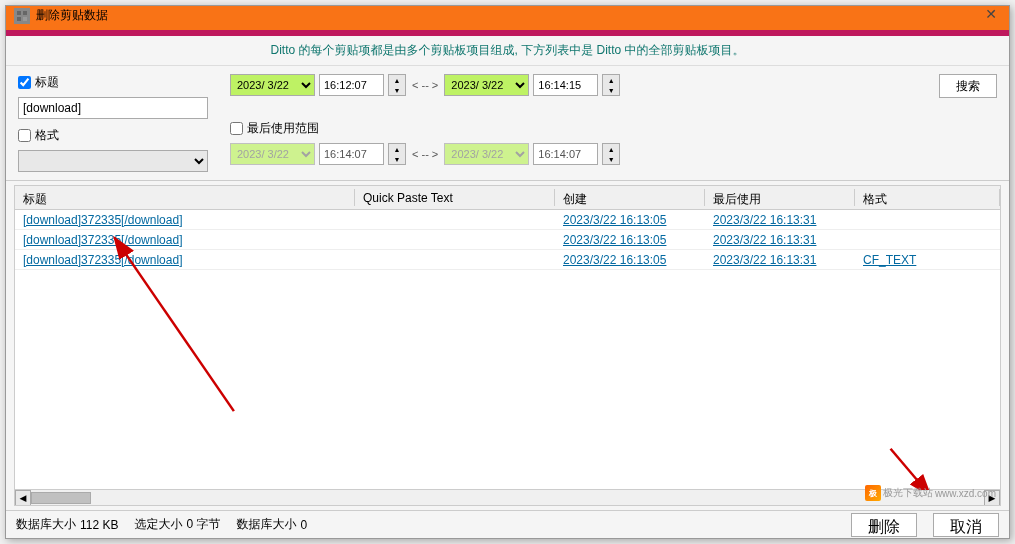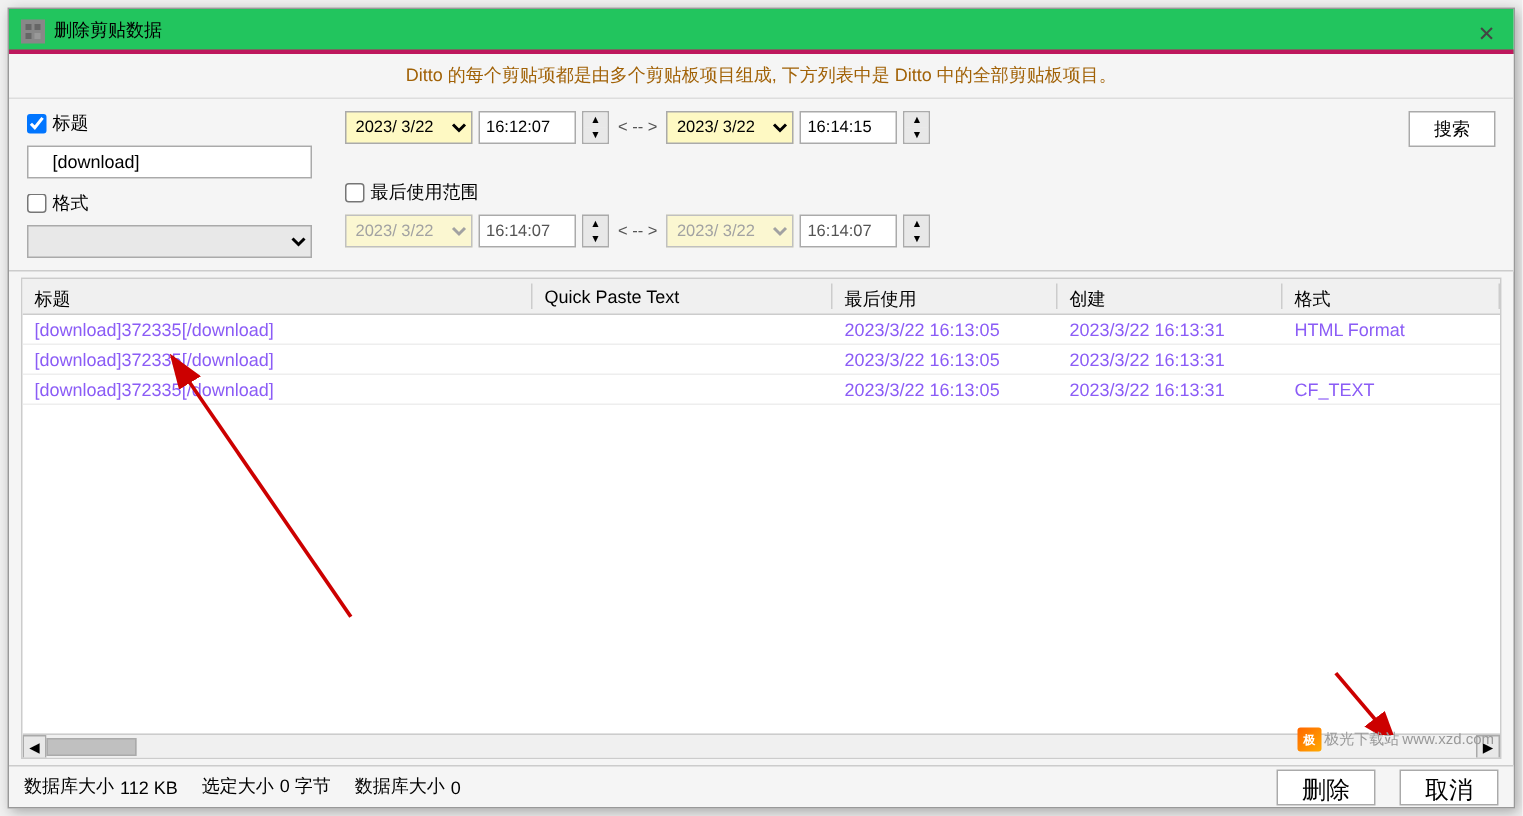--- a/index.html
+++ b/index.html
@@ -17,25 +17,25 @@
     .window {
       width: 1005px;
       height: 534px;
       background: #f5f5f5;
       border: 1px solid #999;
       box-shadow: 2px 2px 8px rgba(0,0,0,0.3);
       display: flex;
       flex-direction: column;
     }
     .title-bar {
-      background: #22c55e;
-      border-bottom: 3px solid #be185d;
+      background: #f97316;
+      border-bottom: 6px solid #be185d;
       padding: 6px 8px;
       display: flex;
-      align-items: flex-start;
+      align-items: flex-end;
       justify-content: space-between;
       height: 30px;
     }
     .title-bar-left {
       display: flex;
       align-items: center;
       gap: 6px;
     }
     .title-icon {
       width: 16px;
@@ -59,21 +59,21 @@
       align-items: center;
       justify-content: center;
       font-size: 14px;
       color: #444;
     }
     .info-bar {
       background: #f5f5f5;
       padding: 6px 12px;
       text-align: center;
       font-size: 12px;
-      color: #a16207;
+      color: #0f766e;
       border-bottom: 1px solid #ddd;
     }
     .search-area {
       background: #f5f5f5;
       padding: 8px 12px;
       border-bottom: 1px solid #ccc;
     }
     .search-row {
       display: flex;
       align-items: flex-start;
@@ -108,41 +108,41 @@
     }
     .checkbox-label {
       font-size: 12px;
       color: #000;
     }
     .text-input {
       width: 190px;
       height: 22px;
       border: 1px solid #aaa;
       background: white;
-      padding: 2px 16px;
+      padding: 2px 4px;
       font-size: 12px;
       font-family: inherit;
     }
     .combo-select {
       width: 190px;
       height: 22px;
       border: 1px solid #aaa;
       background: #e8e8e8;
       padding: 2px 4px;
       font-size: 12px;
     }
     .date-row {
       display: flex;
       align-items: center;
       gap: 4px;
     }
     .date-select {
       height: 22px;
       border: 1px solid #aaa;
-      background: #fef9c3;
+      background: #bef264;
       padding: 1px 2px;
       font-size: 11px;
       font-family: inherit;
     }
     .date-input {
       width: 65px;
       height: 22px;
       border: 1px solid #aaa;
       background: white;
       padding: 1px 4px;
@@ -218,24 +218,25 @@
     }
     .table-row {
       display: flex;
       align-items: center;
       height: 20px;
       border-bottom: 1px solid #eee;
     }
     .td {
       padding: 20px 8px;
       font-size: 12px;
-      color: #8b5cf6;
+      color: #0369a1;
       overflow: hidden;
       text-overflow: ellipsis;
       white-space: nowrap;
+      text-decoration: underline;
     }
     .td-title { flex: 0 0 340px; }
     .td-qpt { flex: 0 0 200px; }
     .td-created { flex: 0 0 150px; }
     .td-lastused { flex: 0 0 150px; }
     .td-format { flex: 1; }
     .scrollbar-h {
       height: 16px;
       background: #f0f0f0;
       border-top: 1px solid #ccc;
@@ -423,33 +424,32 @@
         <button class="search-btn">搜索</button>
       </div>
     </div>
   </div>
 
   <div class="content-area">
 
     <div class="table-header">
       <div class="th th-title">标题</div>
       <div class="th th-qpt">Quick Paste Text</div>
+      <div class="th th-created">创建</div>
       <div class="th th-lastused">最后使用</div>
-      <div class="th th-created">创建</div>
       <div class="th th-format">格式</div>
     </div>
 
     <div class="table-body" id="table-body">
 
     <div class="table-row">
       <div class="td td-title">[download]372335[/download]</div>
       <div class="td td-qpt"></div>
       <div class="td td-created">2023/3/22 16:13:05</div>
       <div class="td td-lastused">2023/3/22 16:13:31</div>
-      <div class="td td-format">HTML Format</div>
     </div>
         <div class="table-row">
       <div class="td td-title">[download]372335[/download]</div>
       <div class="td td-qpt"></div>
       <div class="td td-created">2023/3/22 16:13:05</div>
       <div class="td td-lastused">2023/3/22 16:13:31</div>
     </div>
         <div class="table-row">
       <div class="td td-title">[download]372335[/download]</div>
       <div class="td td-qpt"></div>

